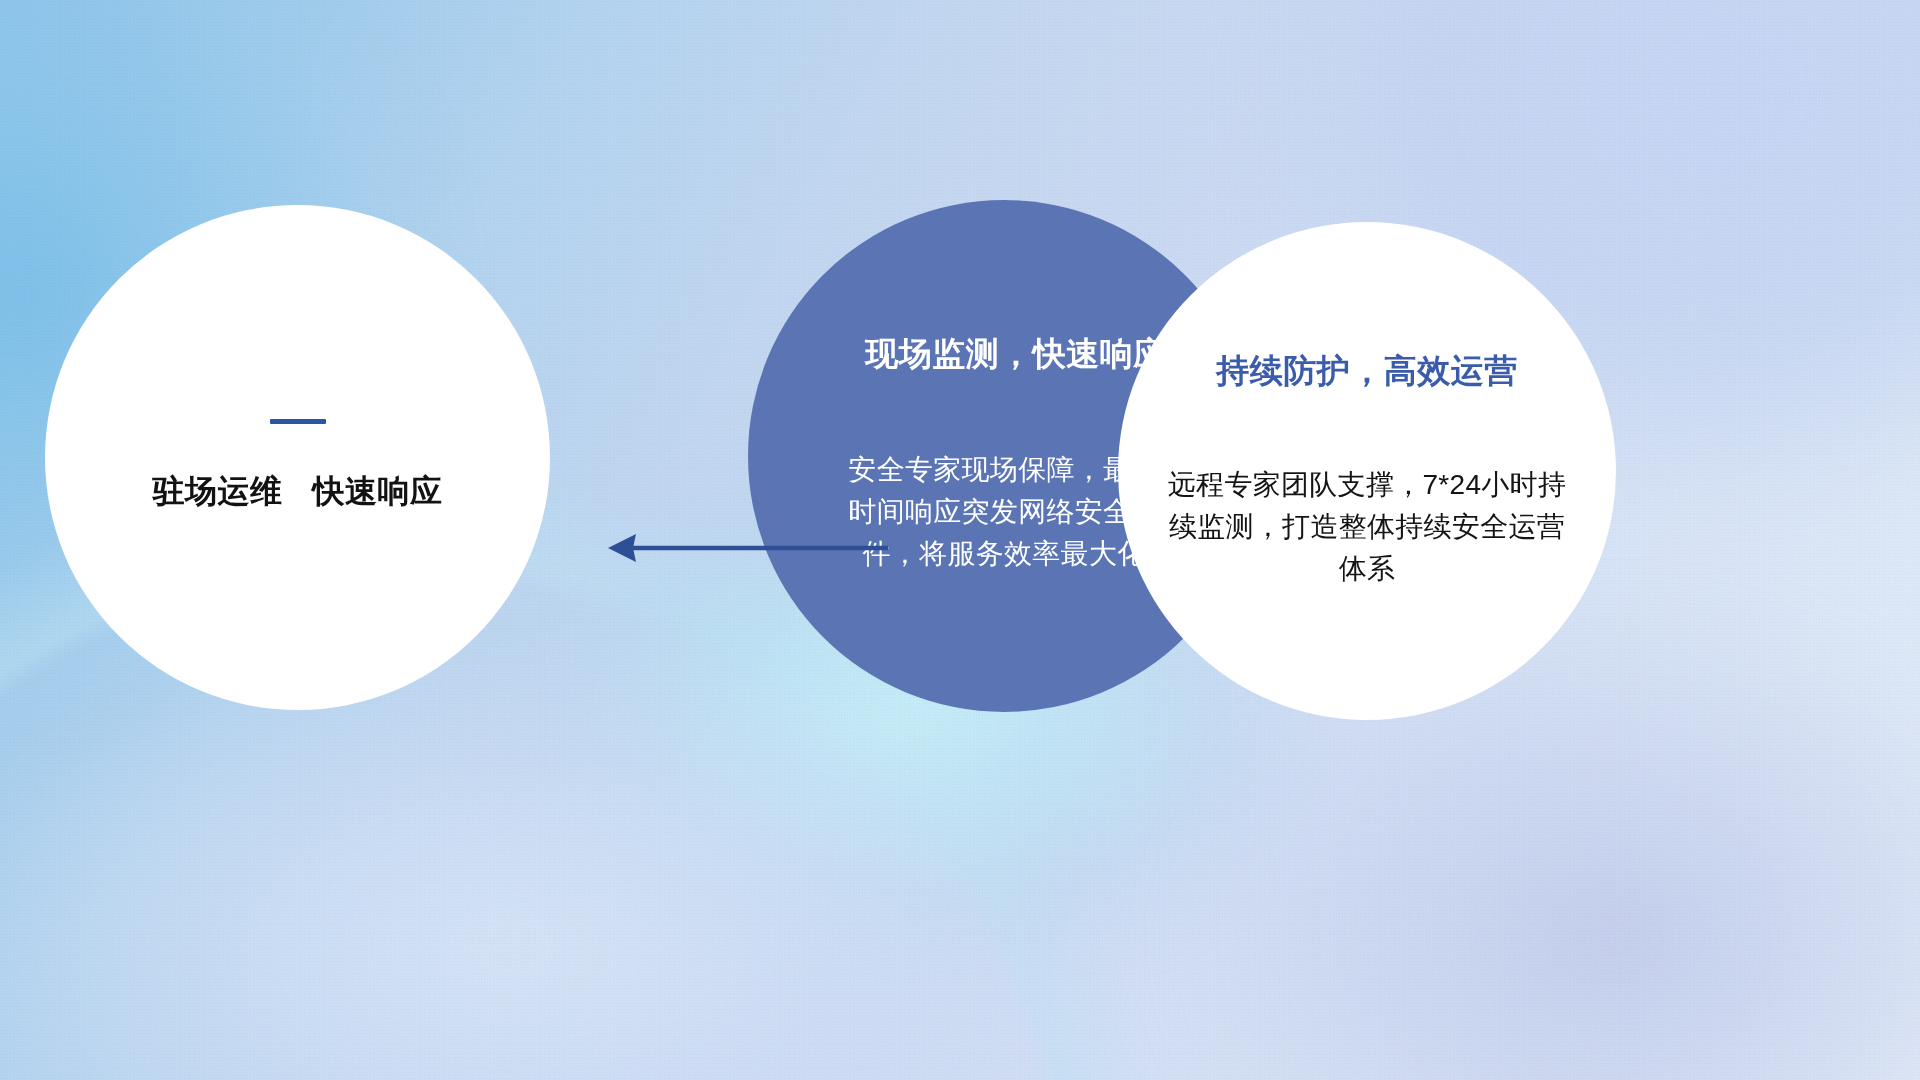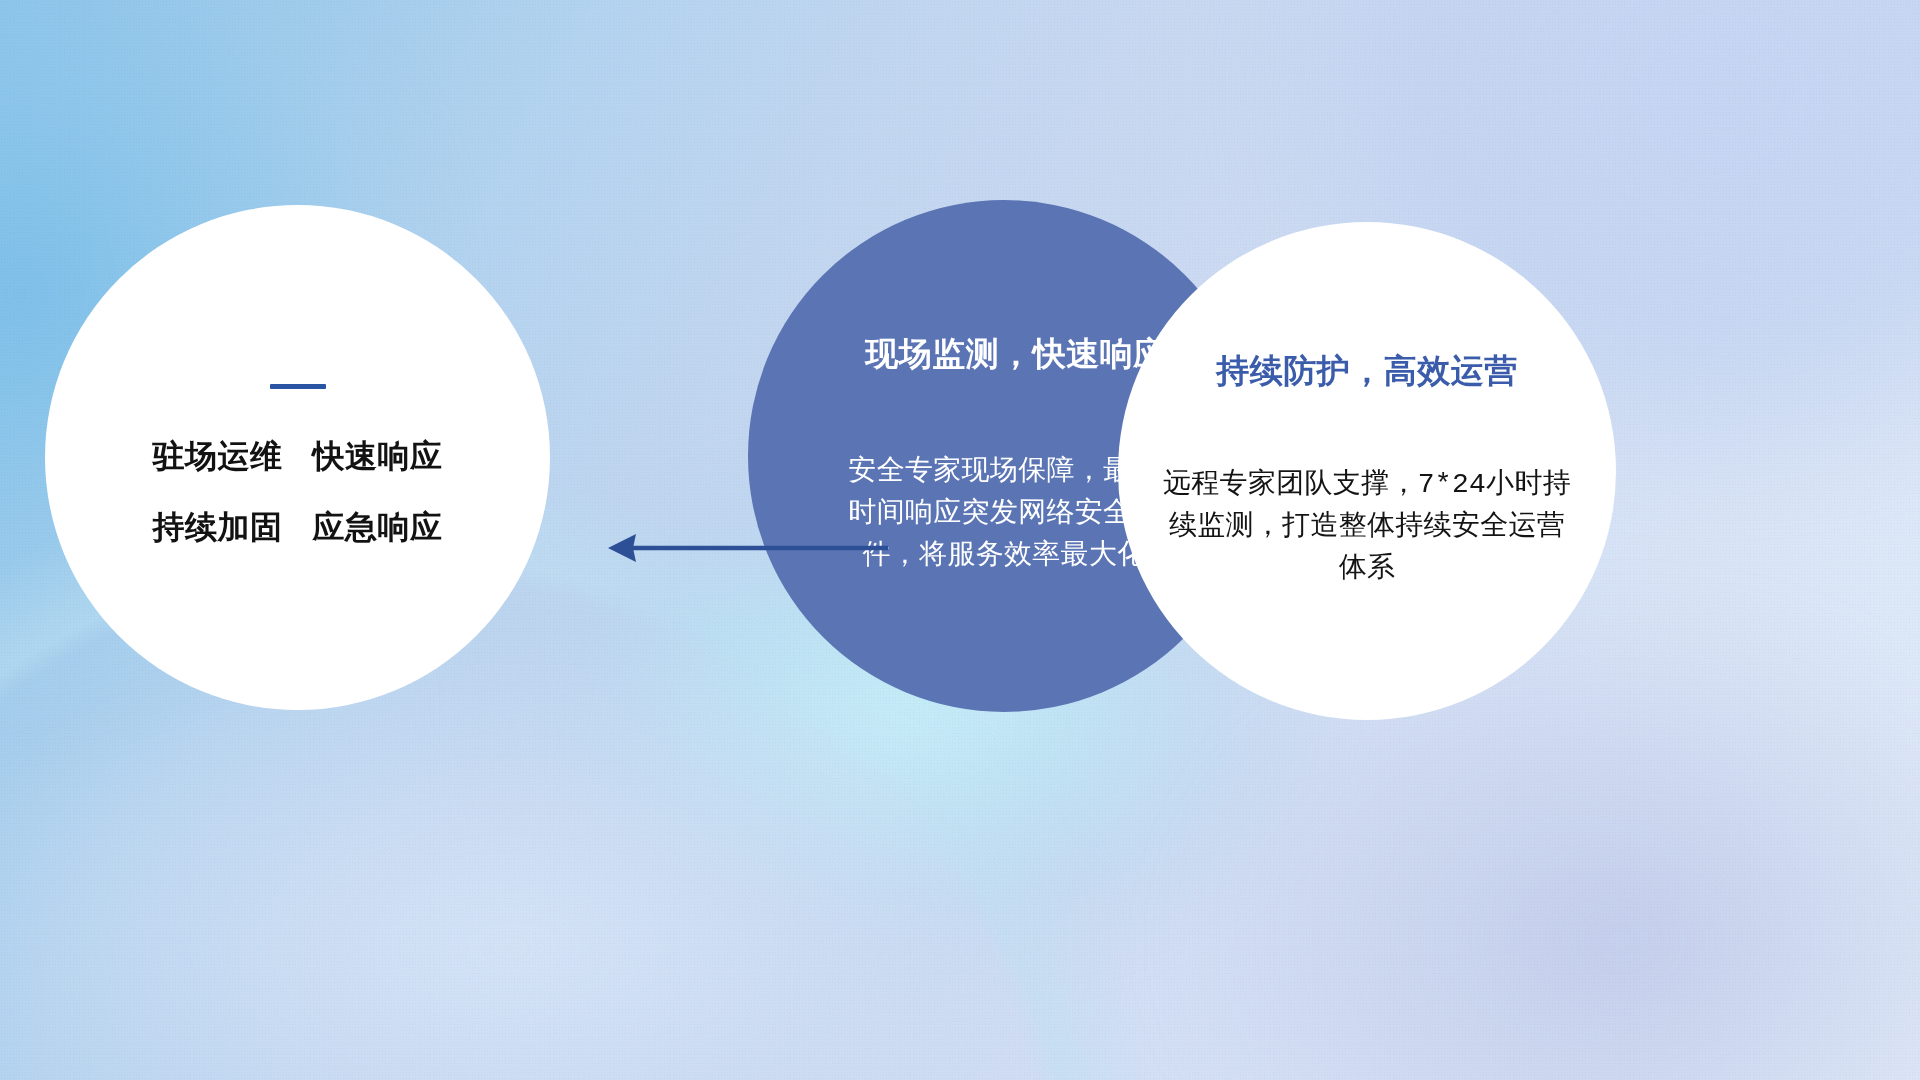--- a/index.html
+++ b/index.html
@@ -233,21 +233,20 @@
   }
   .right-body {
     font-size: 28px;
     font-weight: 400;
     color: #141414;
     line-height: 1.5;
     width: 412px;
     margin: 0 auto;
     text-align: center;
     letter-spacing: 0.3px;
-    font-family: Liberation Mono, monospace;
   }
 
   
   .arrow {
     position: absolute;
     left: 600px;
     top: 524px;
     width: 290px;
     height: 48px;
     z-index: 5;
@@ -276,24 +275,20 @@
 
   <div class="circle circle-left">
     <div class="left-inner">
       <div class="accent-dash"></div>
 
       <div class="tag-row">
         <span class="tag">驻场运维</span>
         <span class="tag">快速响应</span>
       </div>
 
-      <div class="tag-row">
-        <span class="tag">持续加固</span>
-        <span class="tag">应急响应</span>
-      </div>
 
     </div>
   </div>
 
   <div class="circle circle-right">
     <div class="right-inner">
       <div class="right-title">持续防护，高效运营</div>
       <div class="right-body">远程专家团队支撑，7*24小时持续监测，打造整体持续安全运营体系</div>
     </div>
   </div>

